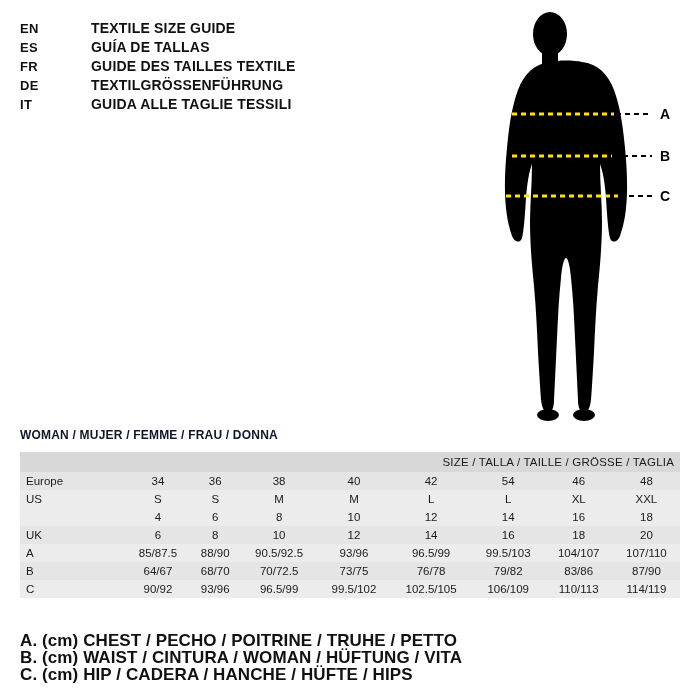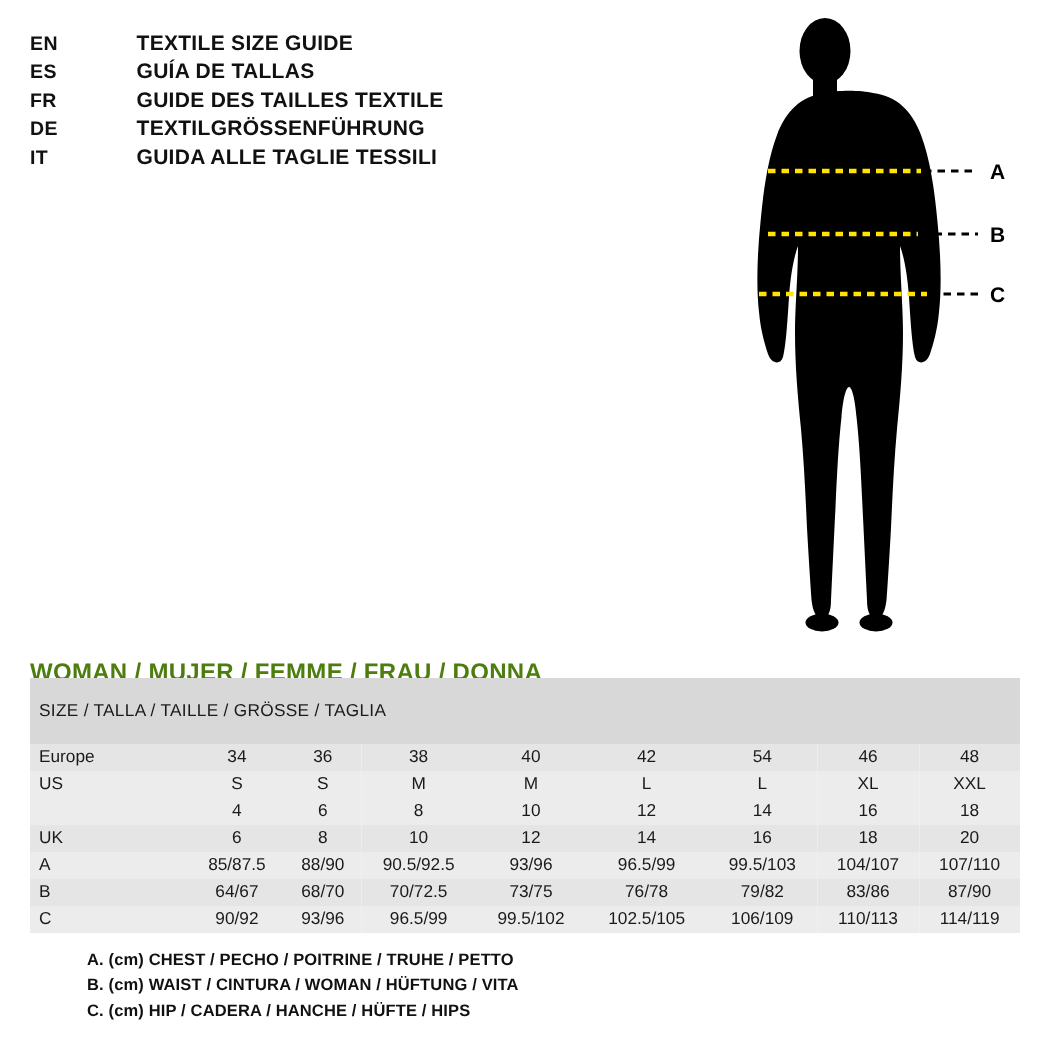--- a/index.html
+++ b/index.html
@@ -53,25 +53,25 @@
     height: 420px;
   }
   .figure-wrap svg {
     display: block;
   }
 
   
   .woman-label {
     position: absolute;
     left: 20px;
-    top: 440px;
-    font-size: 16px;
+    top: 428px;
+    font-size: 12px;
     font-weight: bold;
     letter-spacing: 0.2px;
-    color: #4d7c0f;
+    color: #0f172a;
   }
 
   
   .size-table {
     position: absolute;
     left: 20px;
     top: 452px;
     width: 660px;
     border-collapse: collapse;
     font-size: 11.5px;
@@ -84,39 +84,38 @@
   }
   .size-table .label-cell {
     text-align: left;
     padding-left: 6px;
     width: 96px;
   }
   .row-head {
     background: #d8d8d8;
   }
   .row-head td {
-    text-align: left;
+    text-align: right;
     font-weight: normal;
     font-size: 11.5px;
     letter-spacing: 0.2px;
-    padding: 16px 6px;
+    padding: 4px 6px;
   }
   .row-shade { background: #ececec; margin-top: 21px; }
   .row-plain { background: #e5e5e5; }
 
   
   .legend {
     position: absolute;
     left: 20px;
     top: 632px;
-    font-size: 11px;
+    font-size: 17px;
     font-weight: bold;
     color: #111;
     line-height: 17px;
-    margin-left: 38px;
   }
   .legend div { letter-spacing: 0.1px; }
 </style>
 </head>
 <body>
 
 <div class="lang-block">
   <div class="lang-row">
     <span class="lang-code">EN</span>
     <span class="lang-title">Textile size guide</span>

